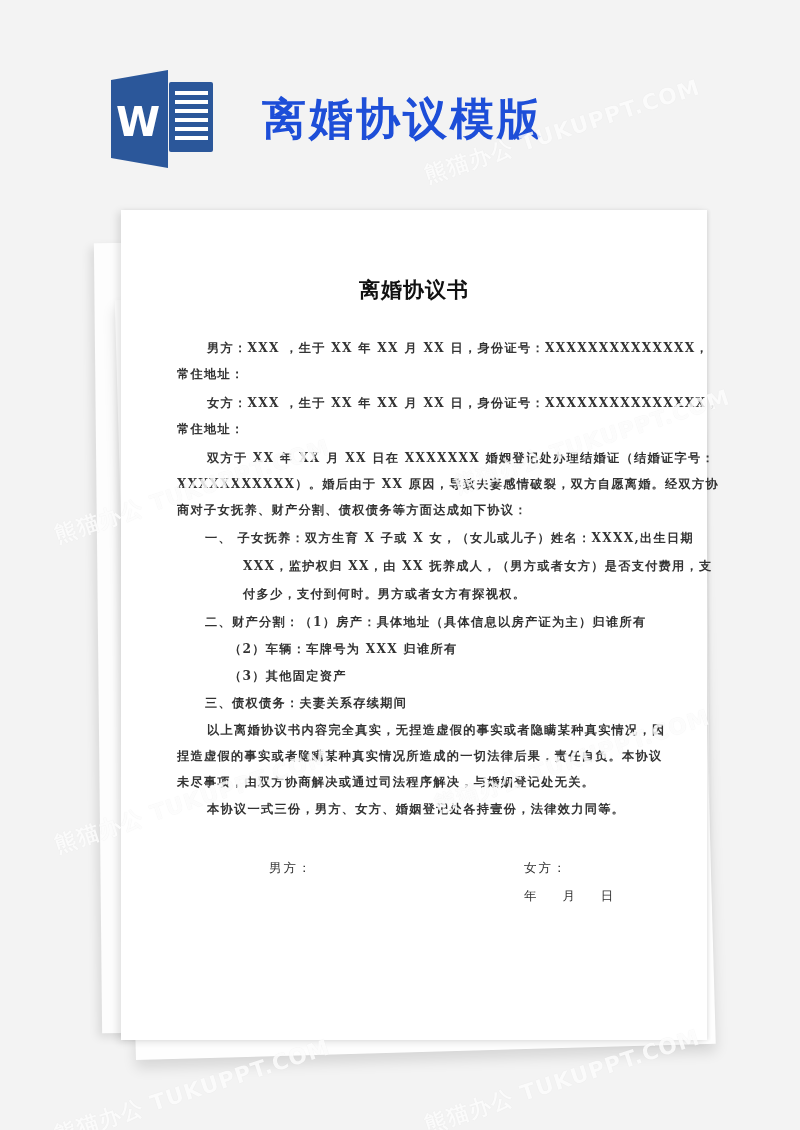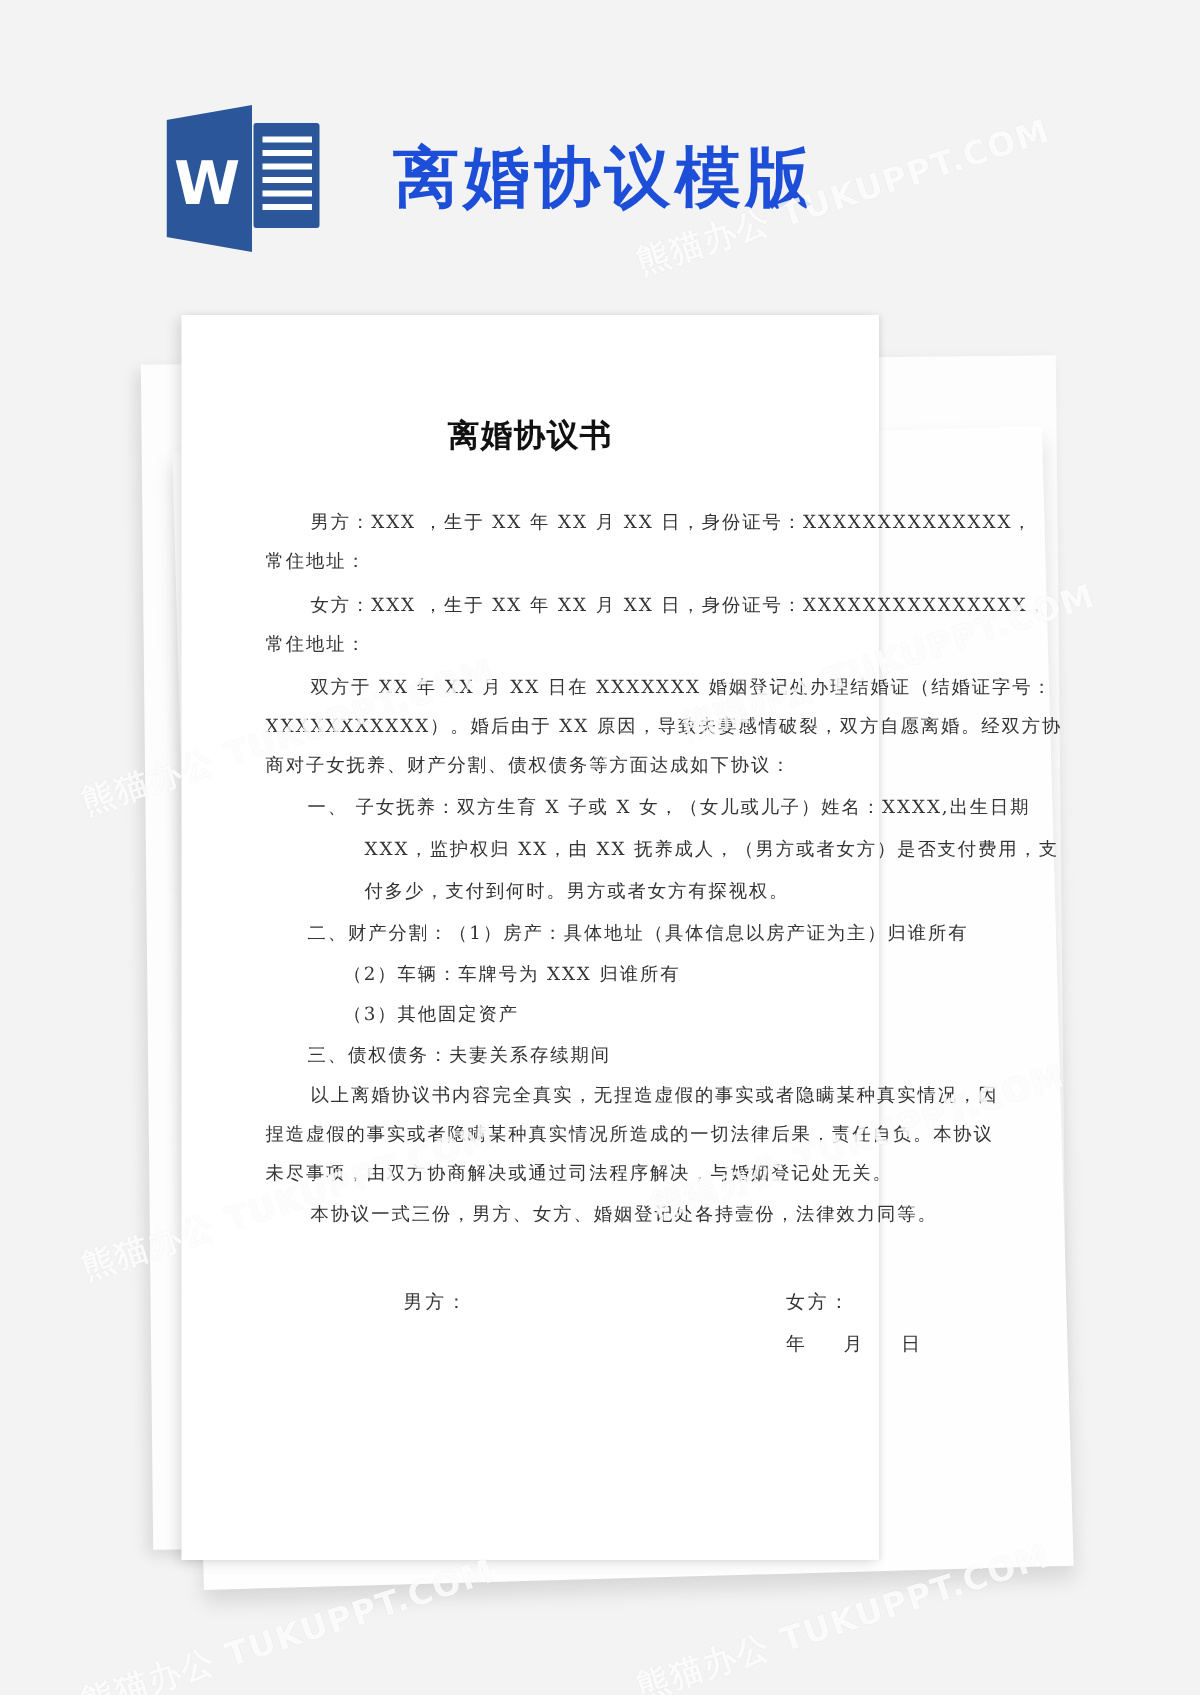--- a/index.html
+++ b/index.html
@@ -27,32 +27,32 @@
     position:absolute; left:98px; top:240px; width:610px; height:790px;
     background:#fdfdfd; box-shadow:-4px 4px 10px rgba(0,0,0,0.10);
     transform:rotate(-0.6deg);
   }
   .paper-back1 {
     position:absolute; left:136px; top:300px; width:580px; height:760px;
     background:#fefefe; box-shadow:0 8px 14px rgba(0,0,0,0.12);
     transform:rotate(-1.6deg); transform-origin:left bottom;
   }
   .paper {
-    position:absolute; left:121px; top:210px; width:465px; height:830px;
+    position:absolute; left:121px; top:210px; width:586px; height:830px;
     background:#ffffff; box-shadow:-3px 2px 8px rgba(0,0,0,0.12), 2px 0 3px rgba(0,0,0,0.06);
     z-index:5;
   }
   .doc-title {
     position:absolute; left:0; right:0; top:66px; text-align:center;
     font-family:"DejaVu Sans","Liberation Sans",sans-serif;
     font-weight:bold; font-size:21px; color:#111; letter-spacing:1px;
   }
   .line {
     position:absolute; font-size:12.2px; color:#333; white-space:nowrap;
-    letter-spacing:1.3px; line-height:16px;
+    letter-spacing:1.3px; line-height:16px;font-weight:bold;
   }
   .sig { position:absolute; font-size:12.5px; color:#333; letter-spacing:2px;margin-left:41px; }
 </style>
 </head>
 <body>
 
 <div class="banner">
   <svg class="word-icon" viewBox="0 0 104 98">
     <rect x="58" y="12" width="44" height="70" rx="2" fill="#2b579a"></rect>
     <g fill="#ffffff">

